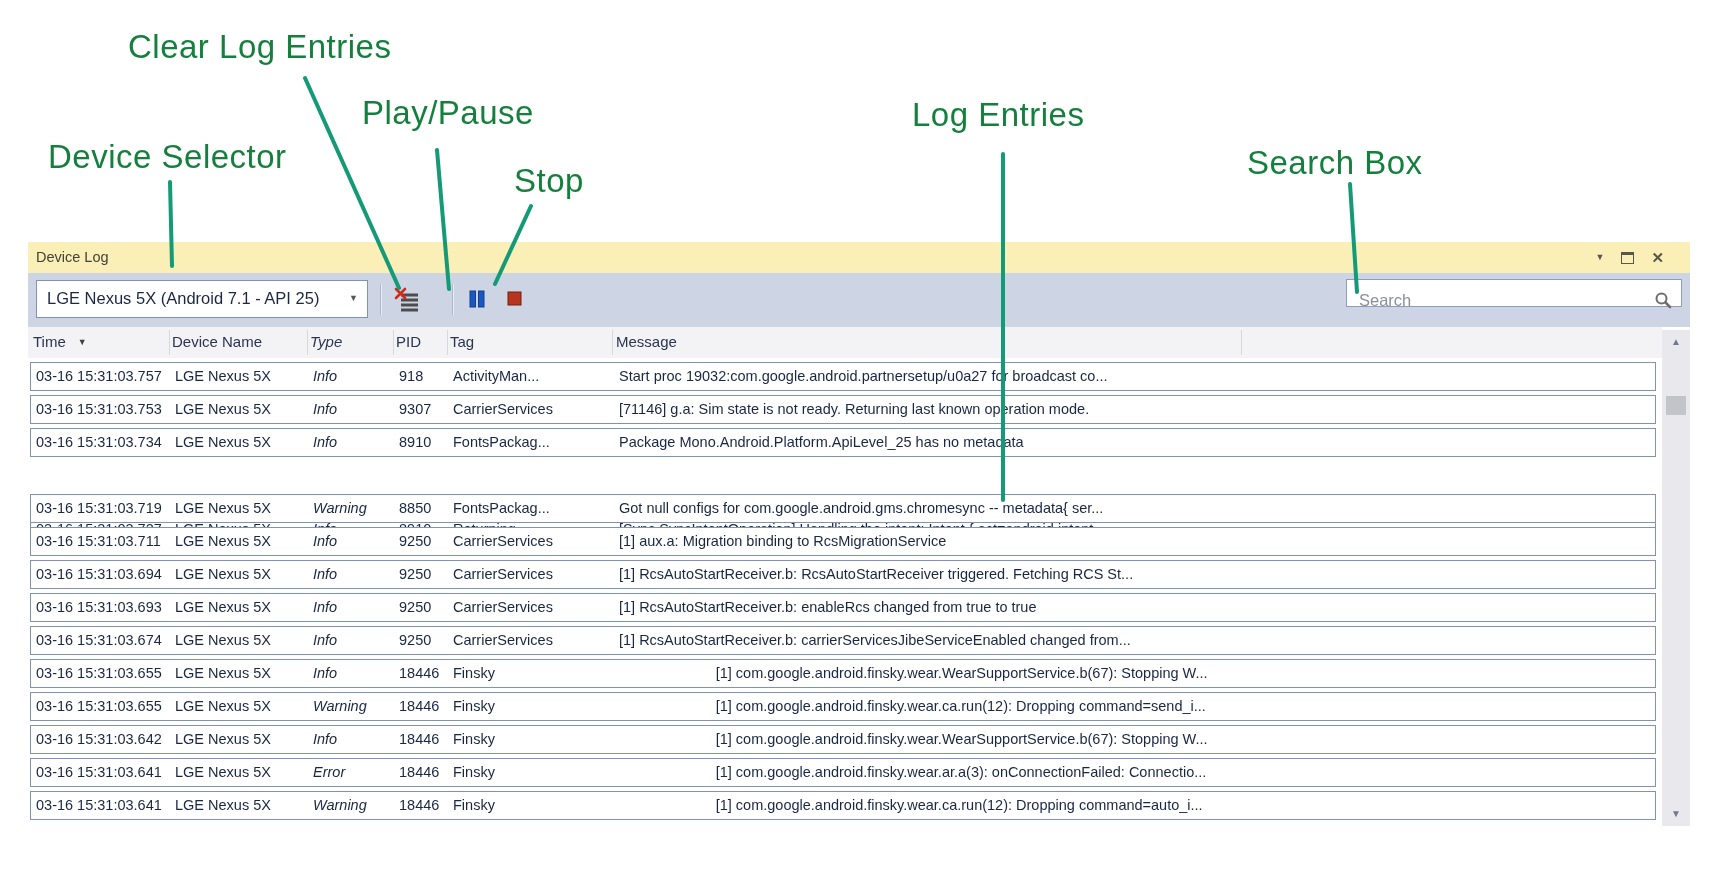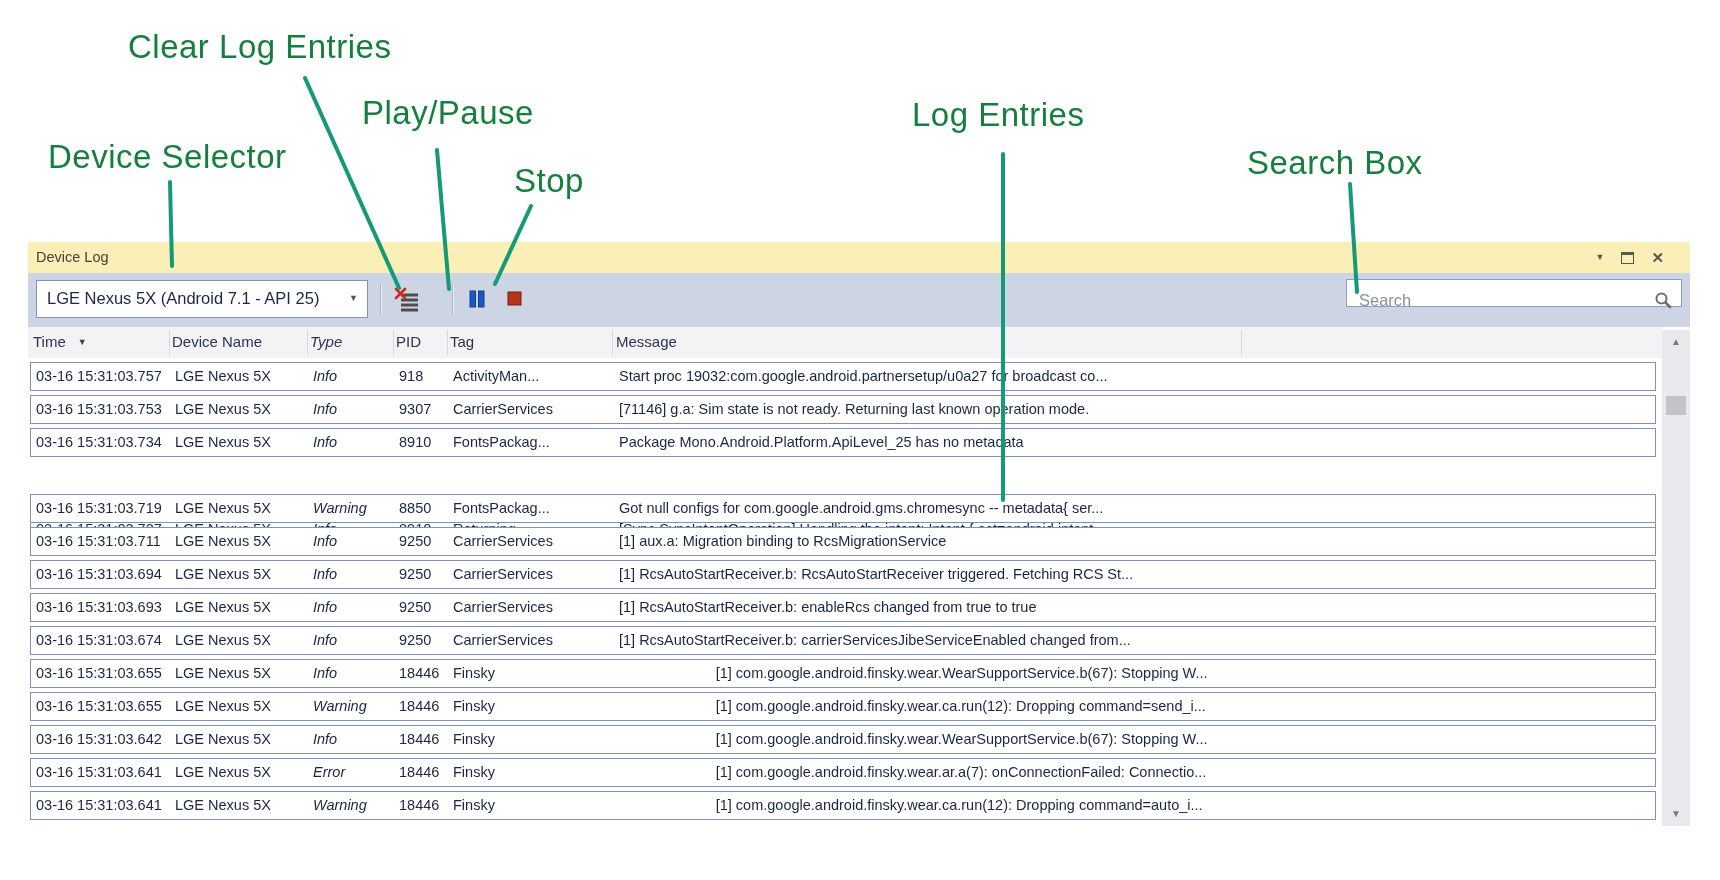--- a/index.html
+++ b/index.html
@@ -257,21 +257,21 @@
         <div class="rcell col-pid">18446</div>
         <div class="rcell col-tag">Finsky</div>
         <div class="rcell col-message">                        [1] com.google.android.finsky.wear.WearSupportService.b(67): Stopping W...</div>
       </div>
       <div class="lrow" style="top: 400px;">
         <div class="rcell col-time">03-16 15:31:03.641</div>
         <div class="rcell col-device">LGE Nexus 5X</div>
         <div class="rcell col-type">Error</div>
         <div class="rcell col-pid">18446</div>
         <div class="rcell col-tag">Finsky</div>
-        <div class="rcell col-message">                        [1] com.google.android.finsky.wear.ar.a(7): onConnectionFailed: Connectio...</div>
+        <div class="rcell col-message">                        [1] com.google.android.finsky.wear.ar.a(3): onConnectionFailed: Connectio...</div>
       </div>
       <div class="lrow" style="top: 433px;">
         <div class="rcell col-time">03-16 15:31:03.641</div>
         <div class="rcell col-device">LGE Nexus 5X</div>
         <div class="rcell col-type">Warning</div>
         <div class="rcell col-pid">18446</div>
         <div class="rcell col-tag">Finsky</div>
         <div class="rcell col-message">                        [1] com.google.android.finsky.wear.ca.run(12): Dropping command=auto_i...</div>
       </div>
     </div>

